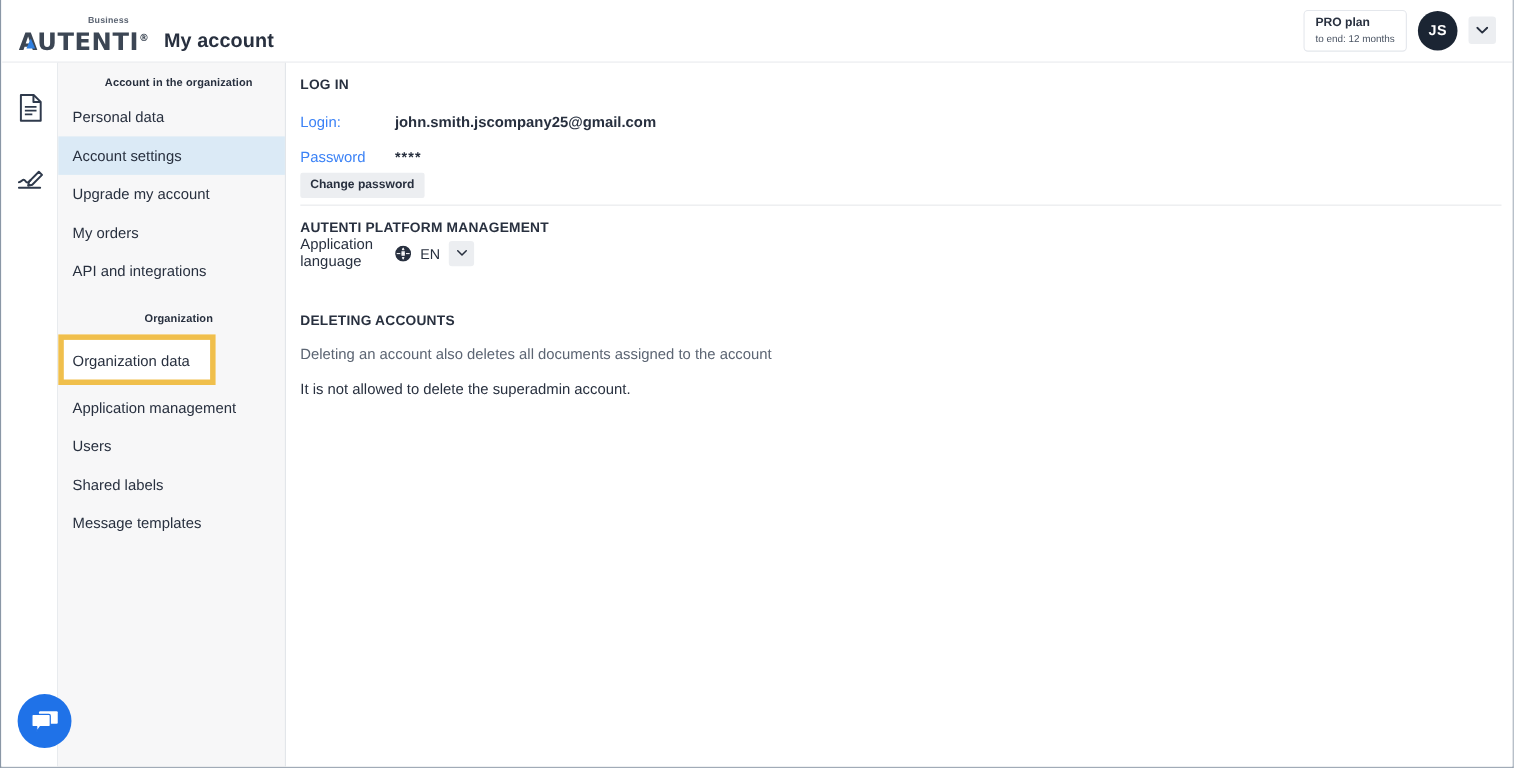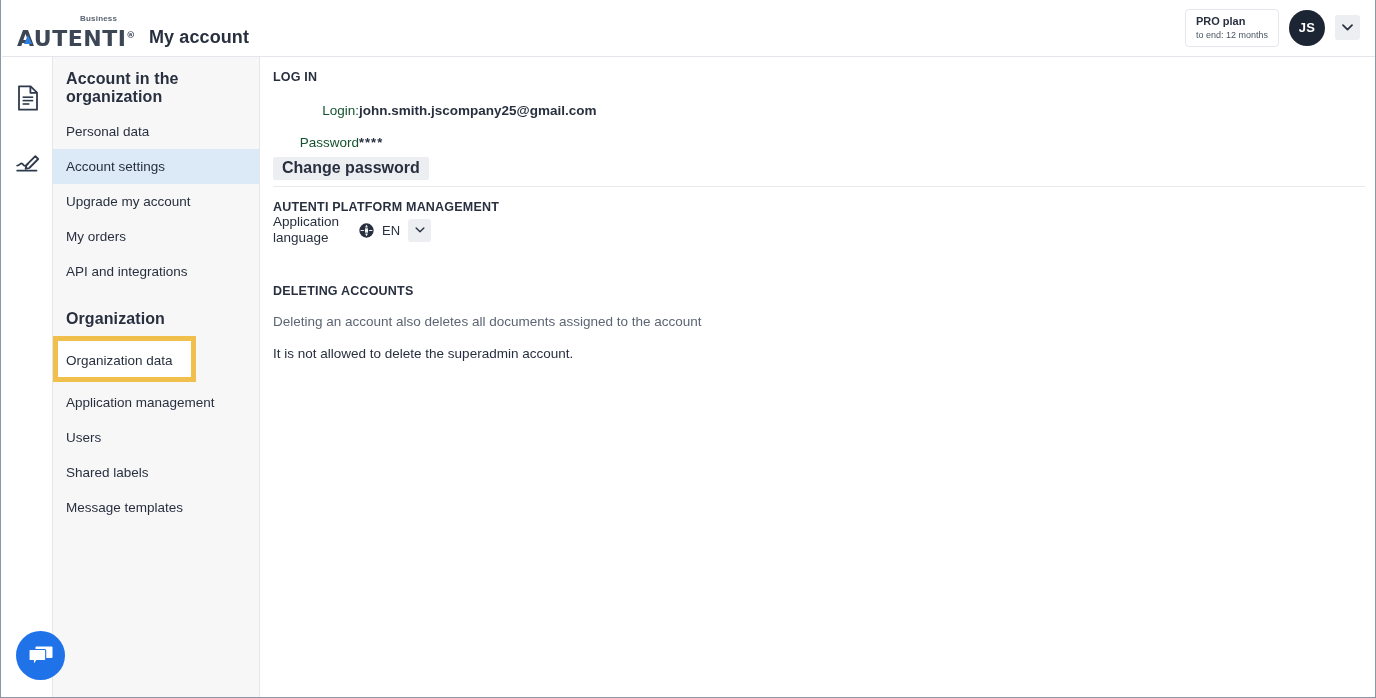--- a/index.html
+++ b/index.html
@@ -148,25 +148,26 @@
 
   
   .sidebar {
     position: absolute;
     left: 52px; top: 57px;
     width: 207px; height: 640px;
     background: #f7f7f8;
     border-right: 1px solid #e3e6ea;
   }
   .side-group {
-    font-size: 16px;
+    font-size: 10px;
     font-weight: bold;
     color: #28303f;
     padding: 13px 0 8px 13px;
     letter-spacing: .1px;
+    text-align: center;
   }
   .side-group.second { padding-top: 21px; }
   .side-item {
     font-size: 13.5px;
     color: #28303f;
     padding: 9px 0 9px 13px;
     line-height: 17px;
     cursor: pointer;
   }
   .side-item.active {
@@ -205,41 +206,40 @@
     color: #28303f;
     letter-spacing: .2px;
     margin: 0;
   }
   .row {
     display: flex;
     align-items: baseline;
   }
   .lbl {
     font-size: 13.5px;
-    color: #14532d;
+    color: #3b82f6;
     width: 86px;
     flex: 0 0 86px;
-    text-align: right;
   }
   .val-strong {
     font-size: 13.5px;
     font-weight: bold;
     color: #28303f;
   }
   .pw-dots {
     font-size: 13px;
     font-weight: bold;
     color: #28303f;
     letter-spacing: 1px;
   }
   .btn-gray {
     display: inline-block;
     background: #eceef1;
     color: #28303f;
-    font-size: 16px;
+    font-size: 11px;
     font-weight: bold;
     border: none;
     border-radius: 2px;
     padding: 5px 9px 6px 9px;
     cursor: pointer;
     font-family: inherit;
     line-height: 12px;
   }
   .divider {
     height: 1px;

